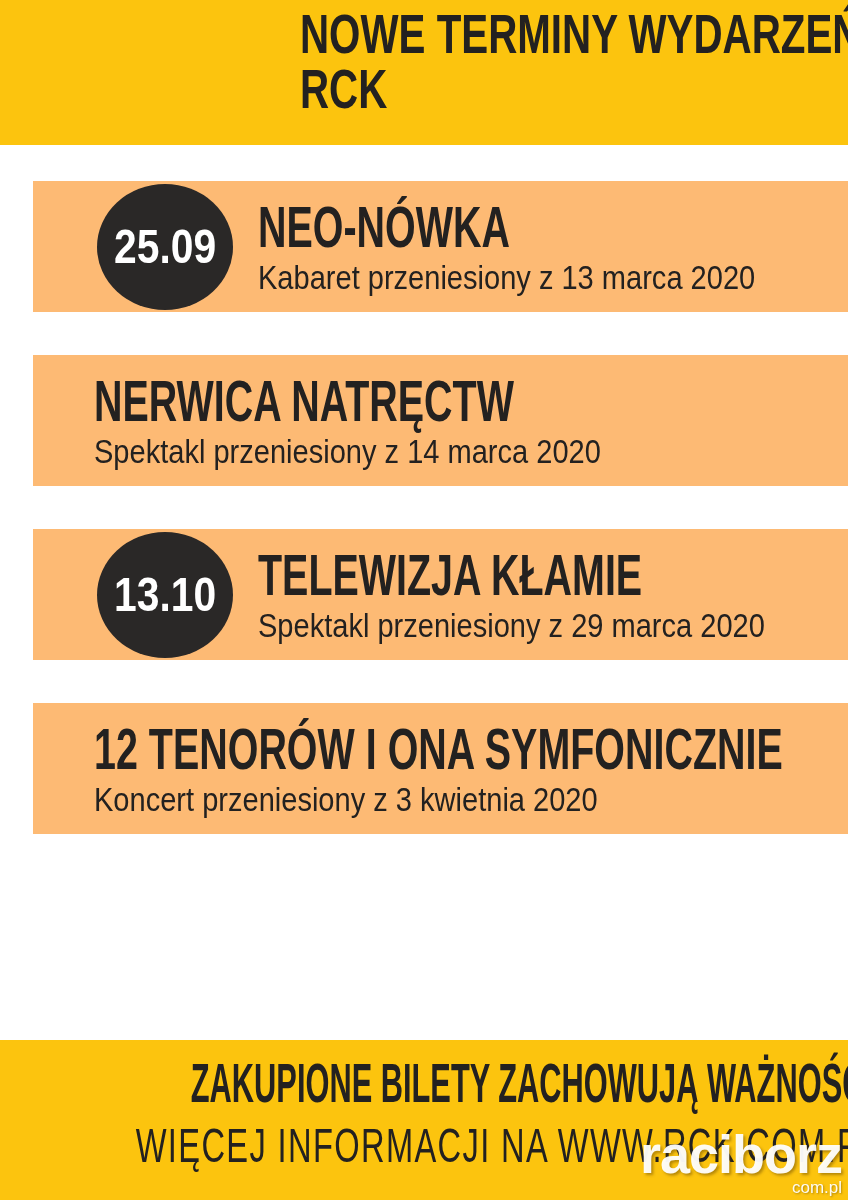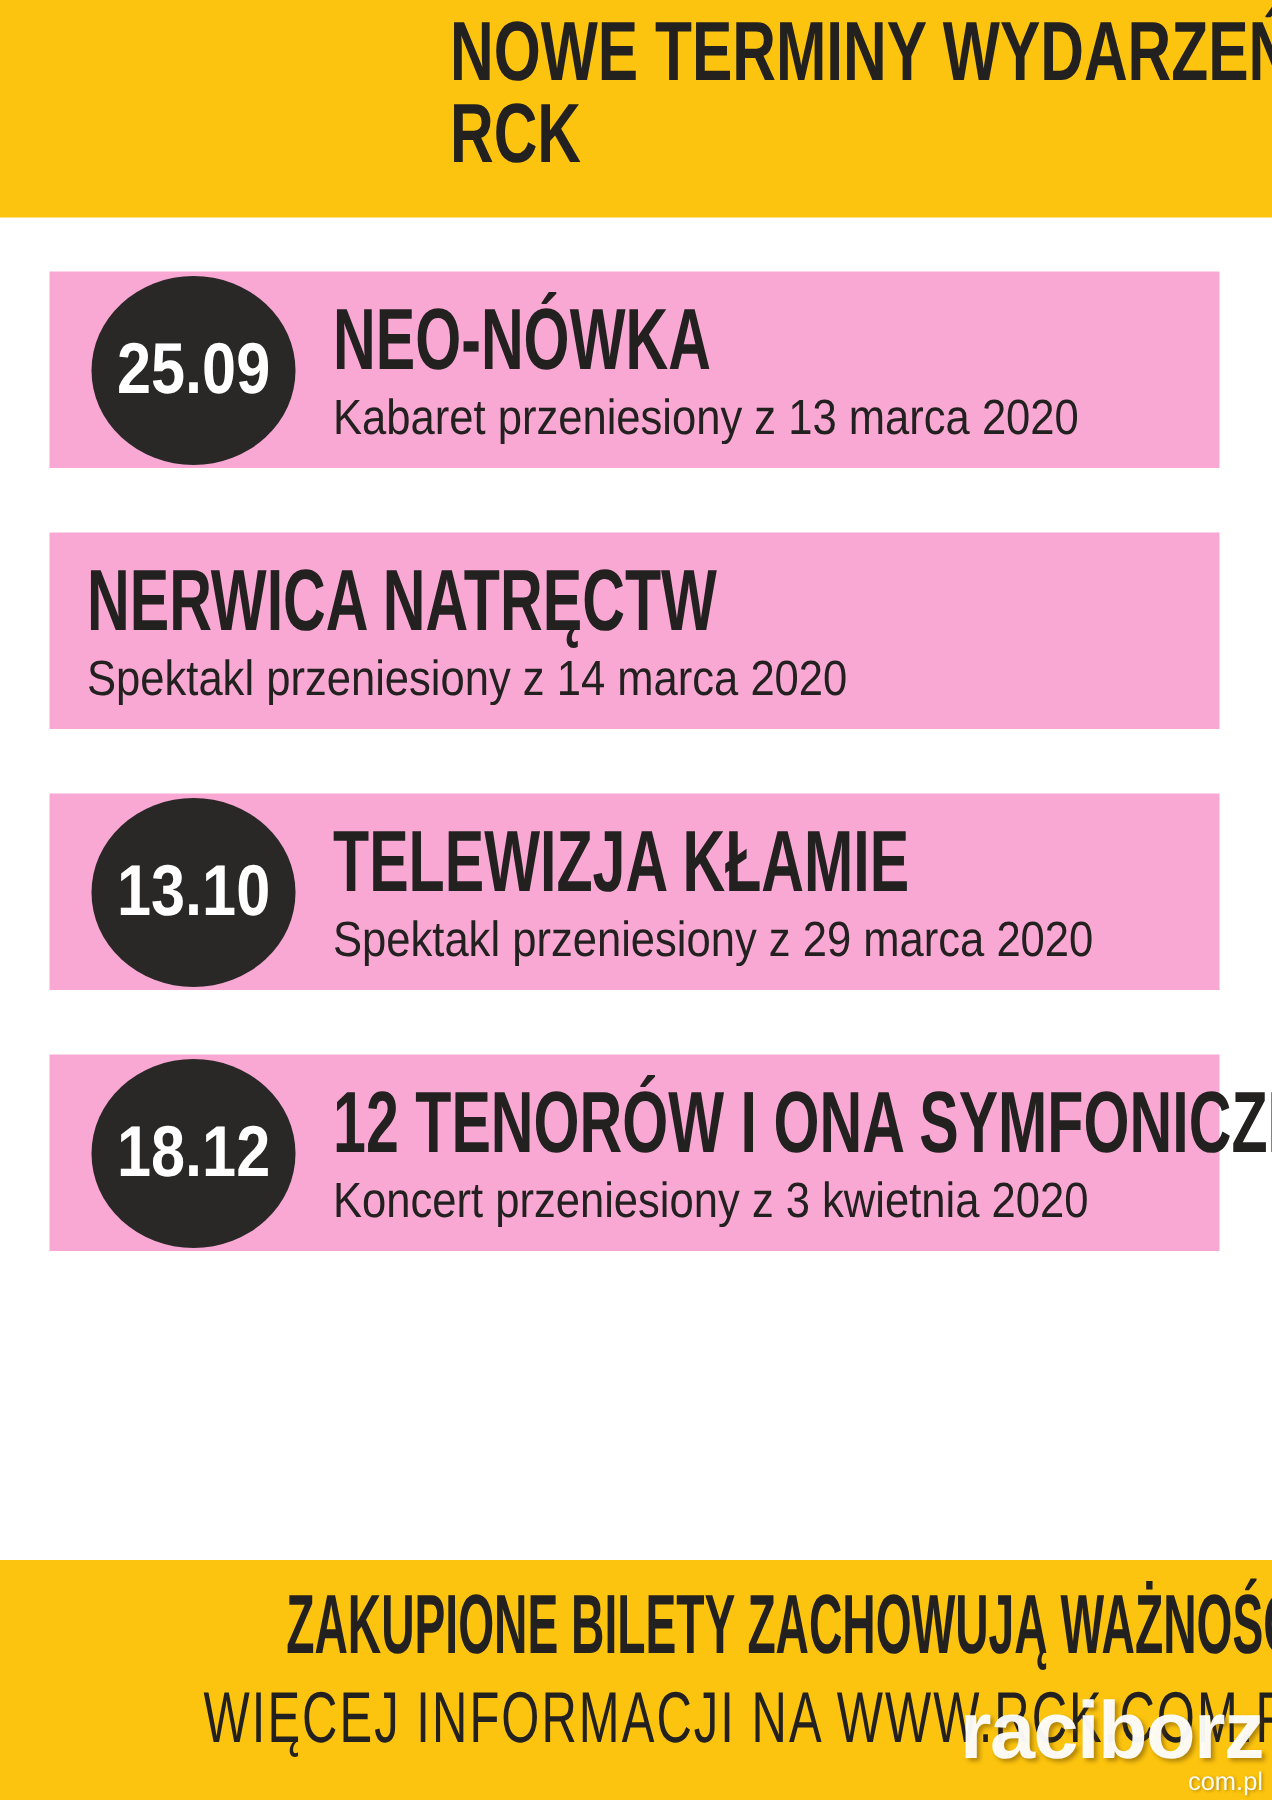--- a/index.html
+++ b/index.html
@@ -59,23 +59,24 @@
     position: absolute;
     left: 0; top: 145px;
     width: 848px;
     padding-top: 36px;
   }
   .event-row {
     position: relative;
     margin: 0 35px 43px 33px;
     width: 780px;
     height: 131px;
-    background: #f9a8d4;
+    background: #fdba74;
     display: flex;
     align-items: center;
+    padding-left: 36px;
   }
   .date-circle {
     flex: none;
     margin-left: 28px;
     width: 136px;
     height: 126px;
     border-radius: 50%;
     background: #2a2827;
     display: flex;
     align-items: center;
@@ -197,23 +198,20 @@
       <div class="date-circle">
         <span class="date-text">13.10</span>
       </div>
       <div class="event-text">
         <div class="event-title">TELEWIZJA KŁAMIE</div>
         <div class="event-subtitle">Spektakl przeniesiony z 29 marca 2020</div>
       </div>
     </div>
 
     <div class="event-row">
-      <div class="date-circle">
-        <span class="date-text">18.12</span>
-      </div>
       <div class="event-text">
         <div class="event-title">12 TENORÓW I ONA SYMFONICZNIE</div>
         <div class="event-subtitle">Koncert przeniesiony z 3 kwietnia 2020</div>
       </div>
     </div>
 
   </div>
 
   <div class="footer">
     <div class="footer-line1">ZAKUPIONE BILETY ZACHOWUJĄ WAŻNOŚĆ</div>

